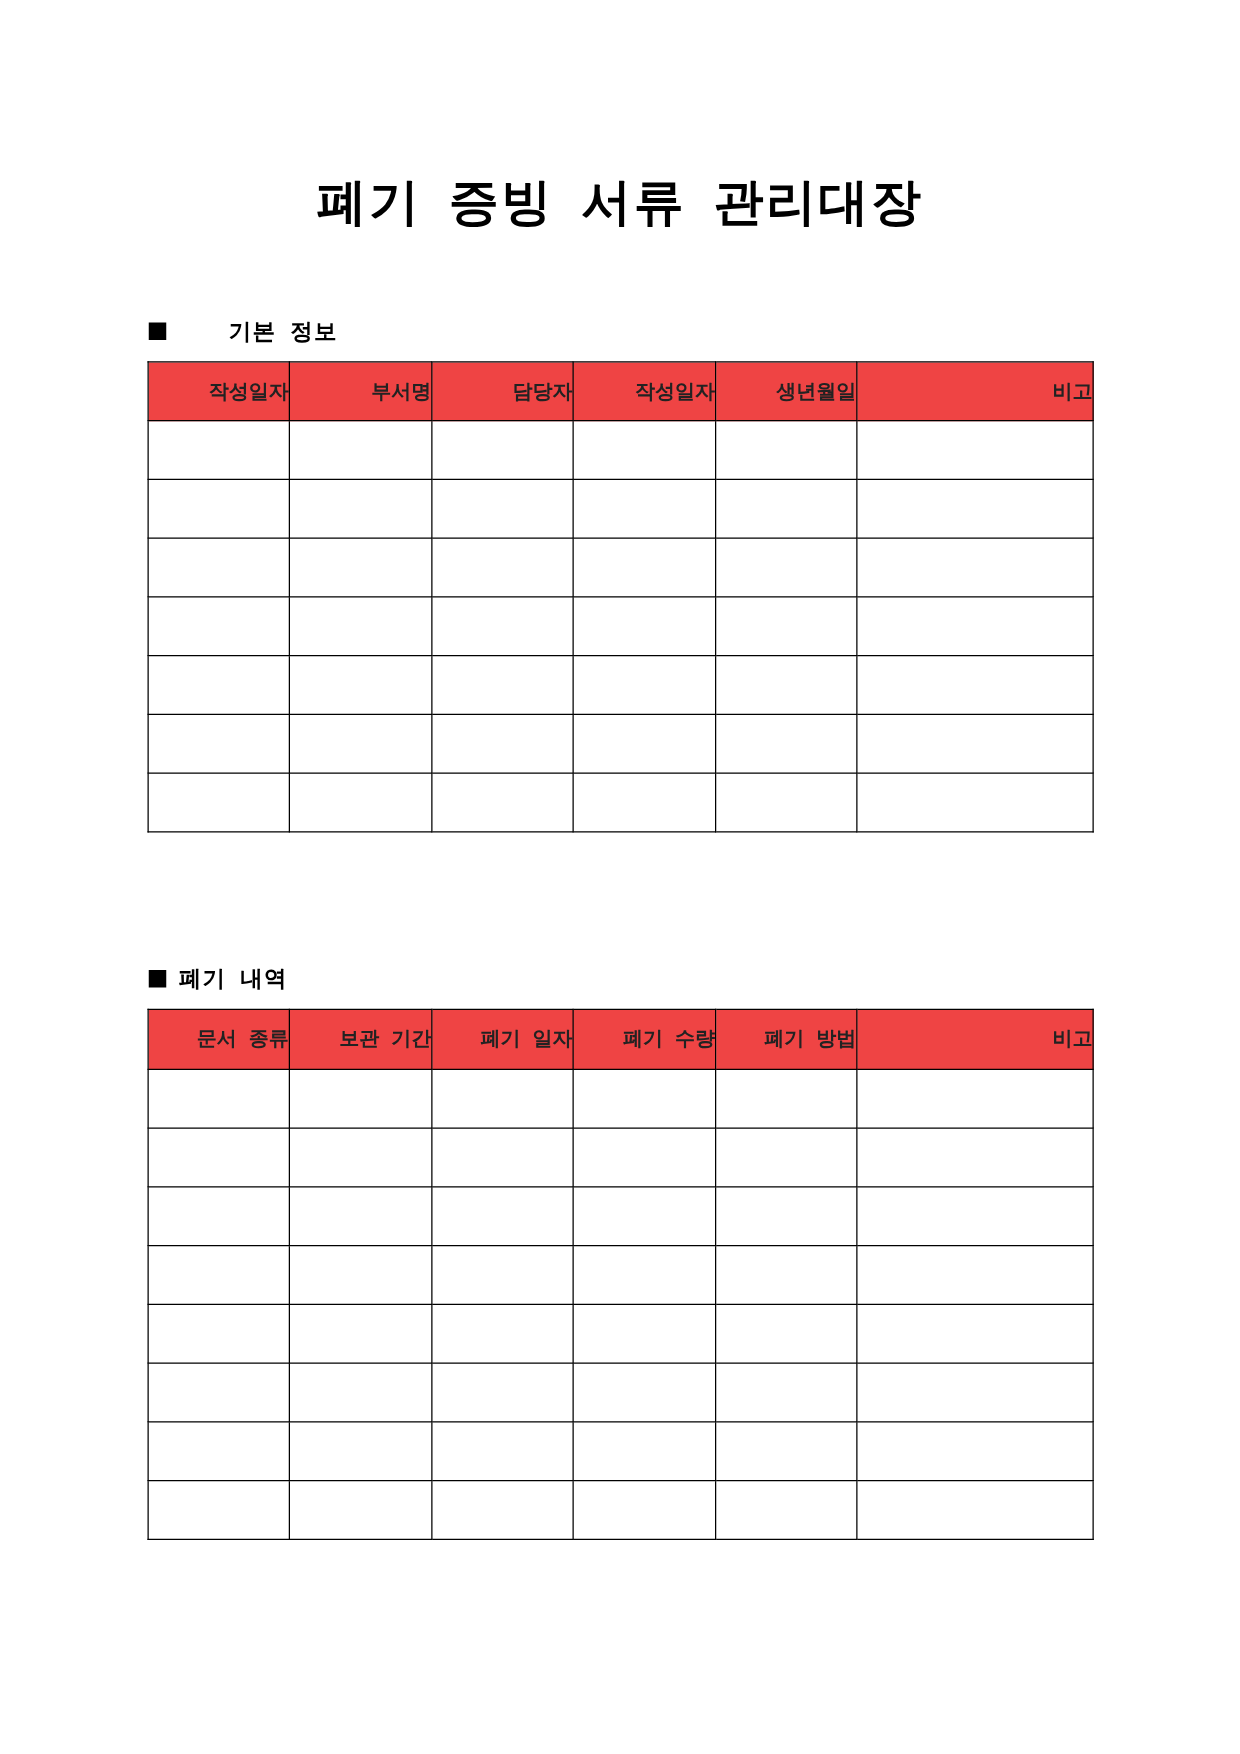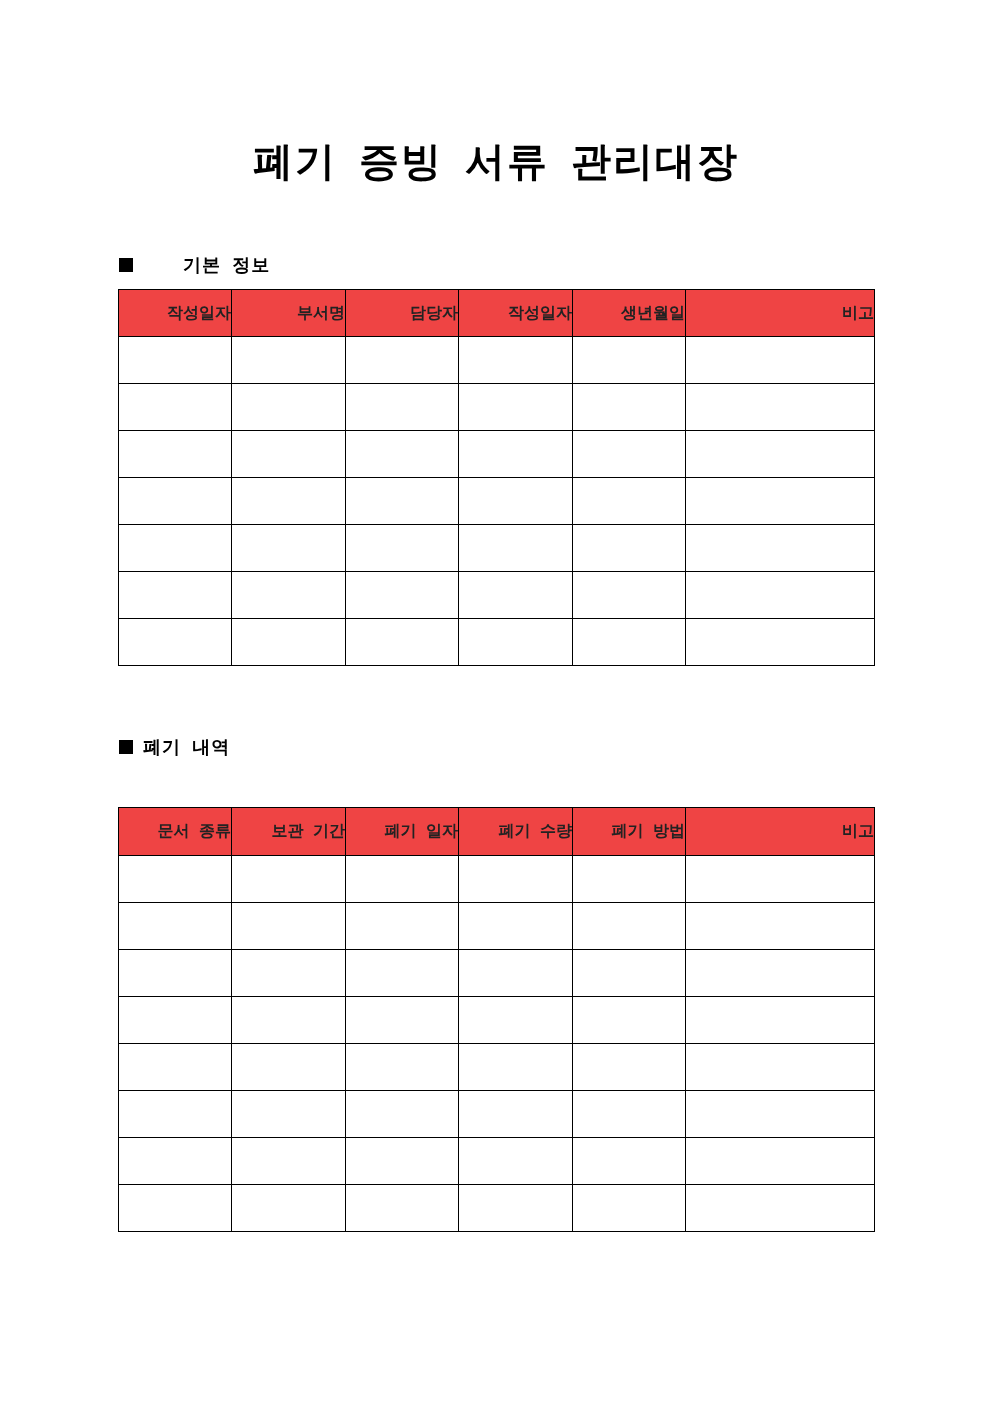--- a/index.html
+++ b/index.html
@@ -99,21 +99,21 @@
         <td></td>
         <td></td>
         <td></td>
         <td></td>
         <td></td>
         <td></td>
       </tr>
     </tbody>
 </table>
 
-<div class="section-head" style="top:735px;">
+<div class="section-head" style="top:771px;">
   <span class="sq"></span>
   <span>폐기 내역</span>
 </div>
 
 <table id="t2">
   <colgroup>
     <col style="width:113px">
       <col style="width:114px">
       <col style="width:113px">
       <col style="width:114px">

